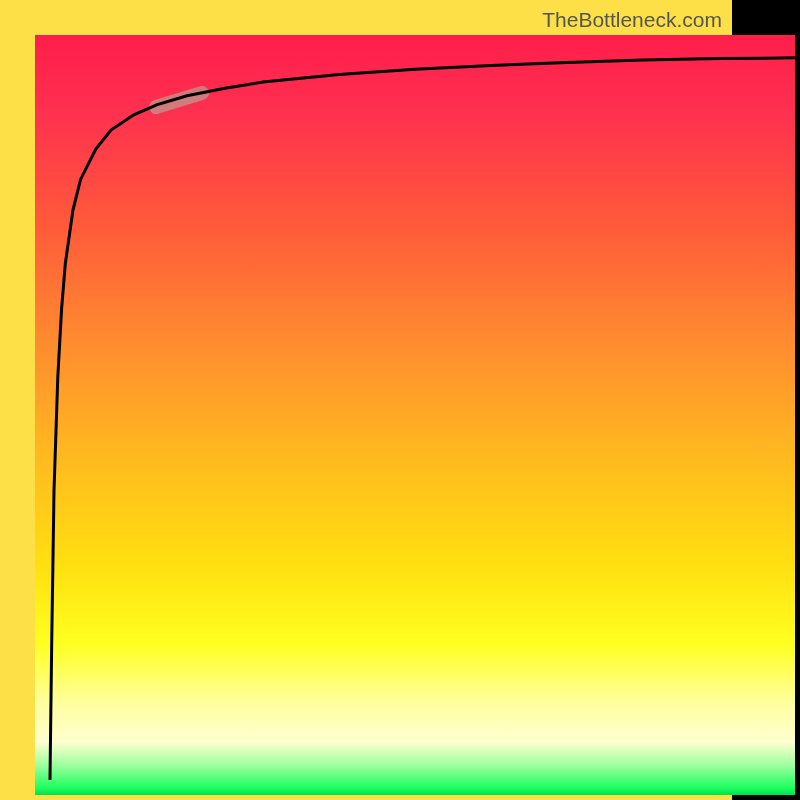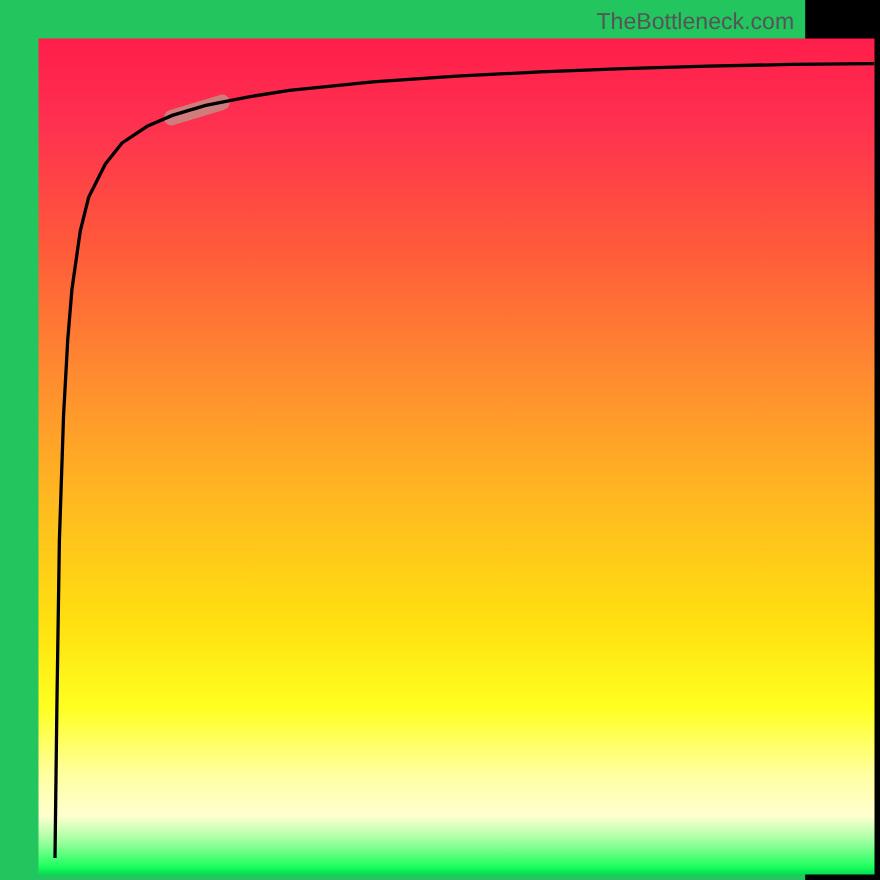--- a/index.html
+++ b/index.html
@@ -13,21 +13,21 @@
       background: #000;
       position: relative;
       font-family: Arial, sans-serif;
     }
     .frame {
       position: absolute;
       top: 0;
       left: 0;
       width: 732px;
       height: 800px;
-      background: #22c55e;
+      background: #fde047;
     }
     .plot-area {
       position: absolute;
       top: 35px;
       left: 35px;
       width: 760px;
       height: 760px;
       background: linear-gradient(to bottom,
         #ff1e4a 0%,
         #ff3050 10%,

